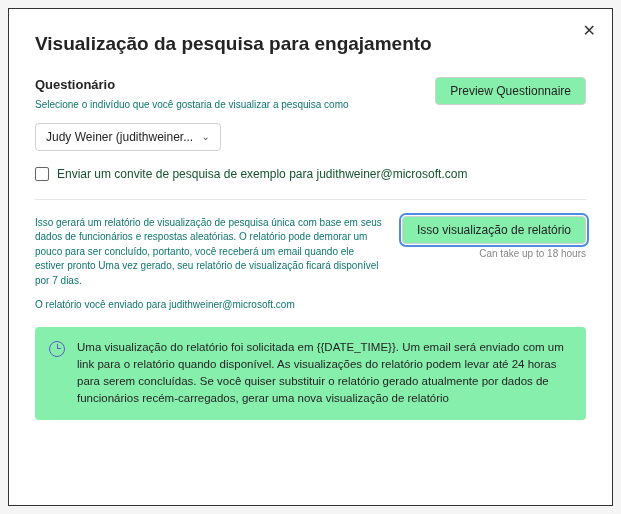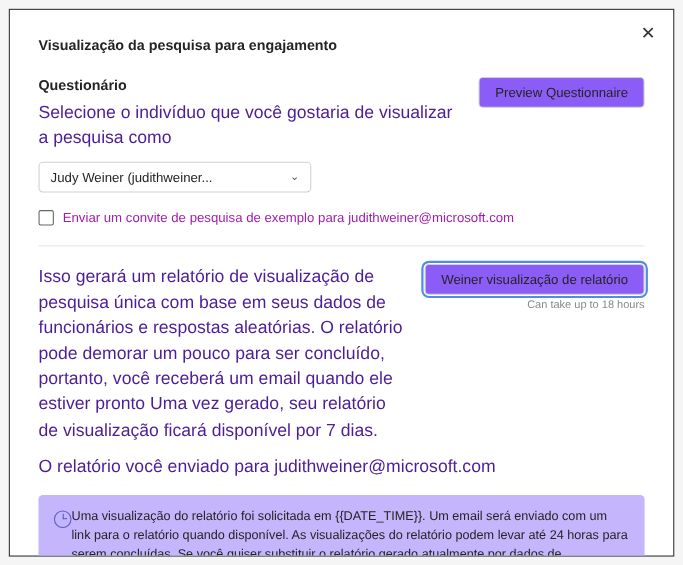--- a/index.html
+++ b/index.html
@@ -28,46 +28,46 @@
       top: 14px;
       right: 16px;
       font-size: 16px;
       color: #333;
       cursor: pointer;
       background: none;
       border: none;
       line-height: 1;
     }
     .dialog-title {
-      font-size: 13px;
+      font-size: 19px;
       font-weight: 600;
       color: #242424;
       margin-bottom: 22px;
     }
     .section-title {
       font-size: 13px;
       font-weight: 600;
       color: #242424;
       margin-bottom: 6px;
     }
     .section-desc {
-      font-size: 16px;
-      color: #4c1d95;
+      font-size: 10px;
+      color: #0f766e;
       line-height: 1.45;
     }
     .questionnaire-row {
       display: flex;
       align-items: flex-start;
       gap: 16px;
     }
     .questionnaire-left {
       flex: 1;
     }
     .btn {
-      background: #8b5cf6;
+      background: #86efac;
       border: 1px solid #d1d1d1;
       border-radius: 4px;
       padding: 6px 14px;
       font-size: 12px;
       color: #242424;
       cursor: pointer;
       white-space: nowrap;
     }
     .btn.highlight {
       outline: 2px solid #4f8de0;
@@ -75,36 +75,36 @@
     }
     .dropdown {
       display: inline-flex;
       align-items: center;
       justify-content: space-between;
       border: 1px solid #d1d1d1;
       border-radius: 4px;
       padding: 6px 10px;
       font-size: 12px;
       color: #242424;
-      width: 248px;
+      width: 186px;
       margin-top: 10px;
       cursor: pointer;
     }
     .chevron {
       font-size: 10px;
       color: #555;
       margin-left: 8px;
     }
     .checkbox-row {
       display: flex;
       align-items: center;
       gap: 8px;
       margin-top: 16px;
       font-size: 12px;
-      color: #a21caf;
+      color: #14532d;
     }
     .checkbox {
       width: 14px;
       height: 14px;
       border: 1px solid #666;
       border-radius: 2px;
       cursor: pointer;
     }
     .divider {
       border: none;
@@ -125,25 +125,26 @@
     }
     .hint {
       font-size: 10px;
       color: #888;
       margin-top: 4px;
     }
     .small-gap {
       margin-top: 10px;
     }
     .info-box {
-      background: #c4b5fd;
+      background: #86efac;
       border-radius: 4px;
       padding: 12px 14px;
       margin-top: 14px;
       display: flex;
+      gap: 12px;
       align-items: flex-start;
     }
     .info-icon {
       flex-shrink: 0;
       width: 16px;
       height: 16px;
       border: 1.4px solid #5b5fc7;
       border-radius: 50%;
       display: flex;
       align-items: center;
@@ -207,21 +208,21 @@
   </div>
 
   <hr class="divider">
 
   <div>
     <div class="dashboard-row">
       <div class="dashboard-left">
         <div class="section-desc">Isso gerará um relatório de visualização de pesquisa única com base em seus dados de funcionários e respostas aleatórias. O relatório pode demorar um pouco para ser concluído, portanto, você receberá um email quando ele estiver pronto Uma vez gerado, seu relatório de visualização ficará disponível por 7 dias.</div>
       </div>
       <div class="dashboard-right">
-        <button class="btn highlight">Weiner visualização de relatório</button>
+        <button class="btn highlight">Isso visualização de relatório</button>
         <div class="hint">Can take up to 18 hours</div>
       </div>
     </div>
 
     <div class="section-desc small-gap">O relatório você enviado para judithweiner@microsoft.com</div>
 
     <div class="info-box">
       <div class="info-icon">
         <div class="clock-hand"></div>
       </div>

